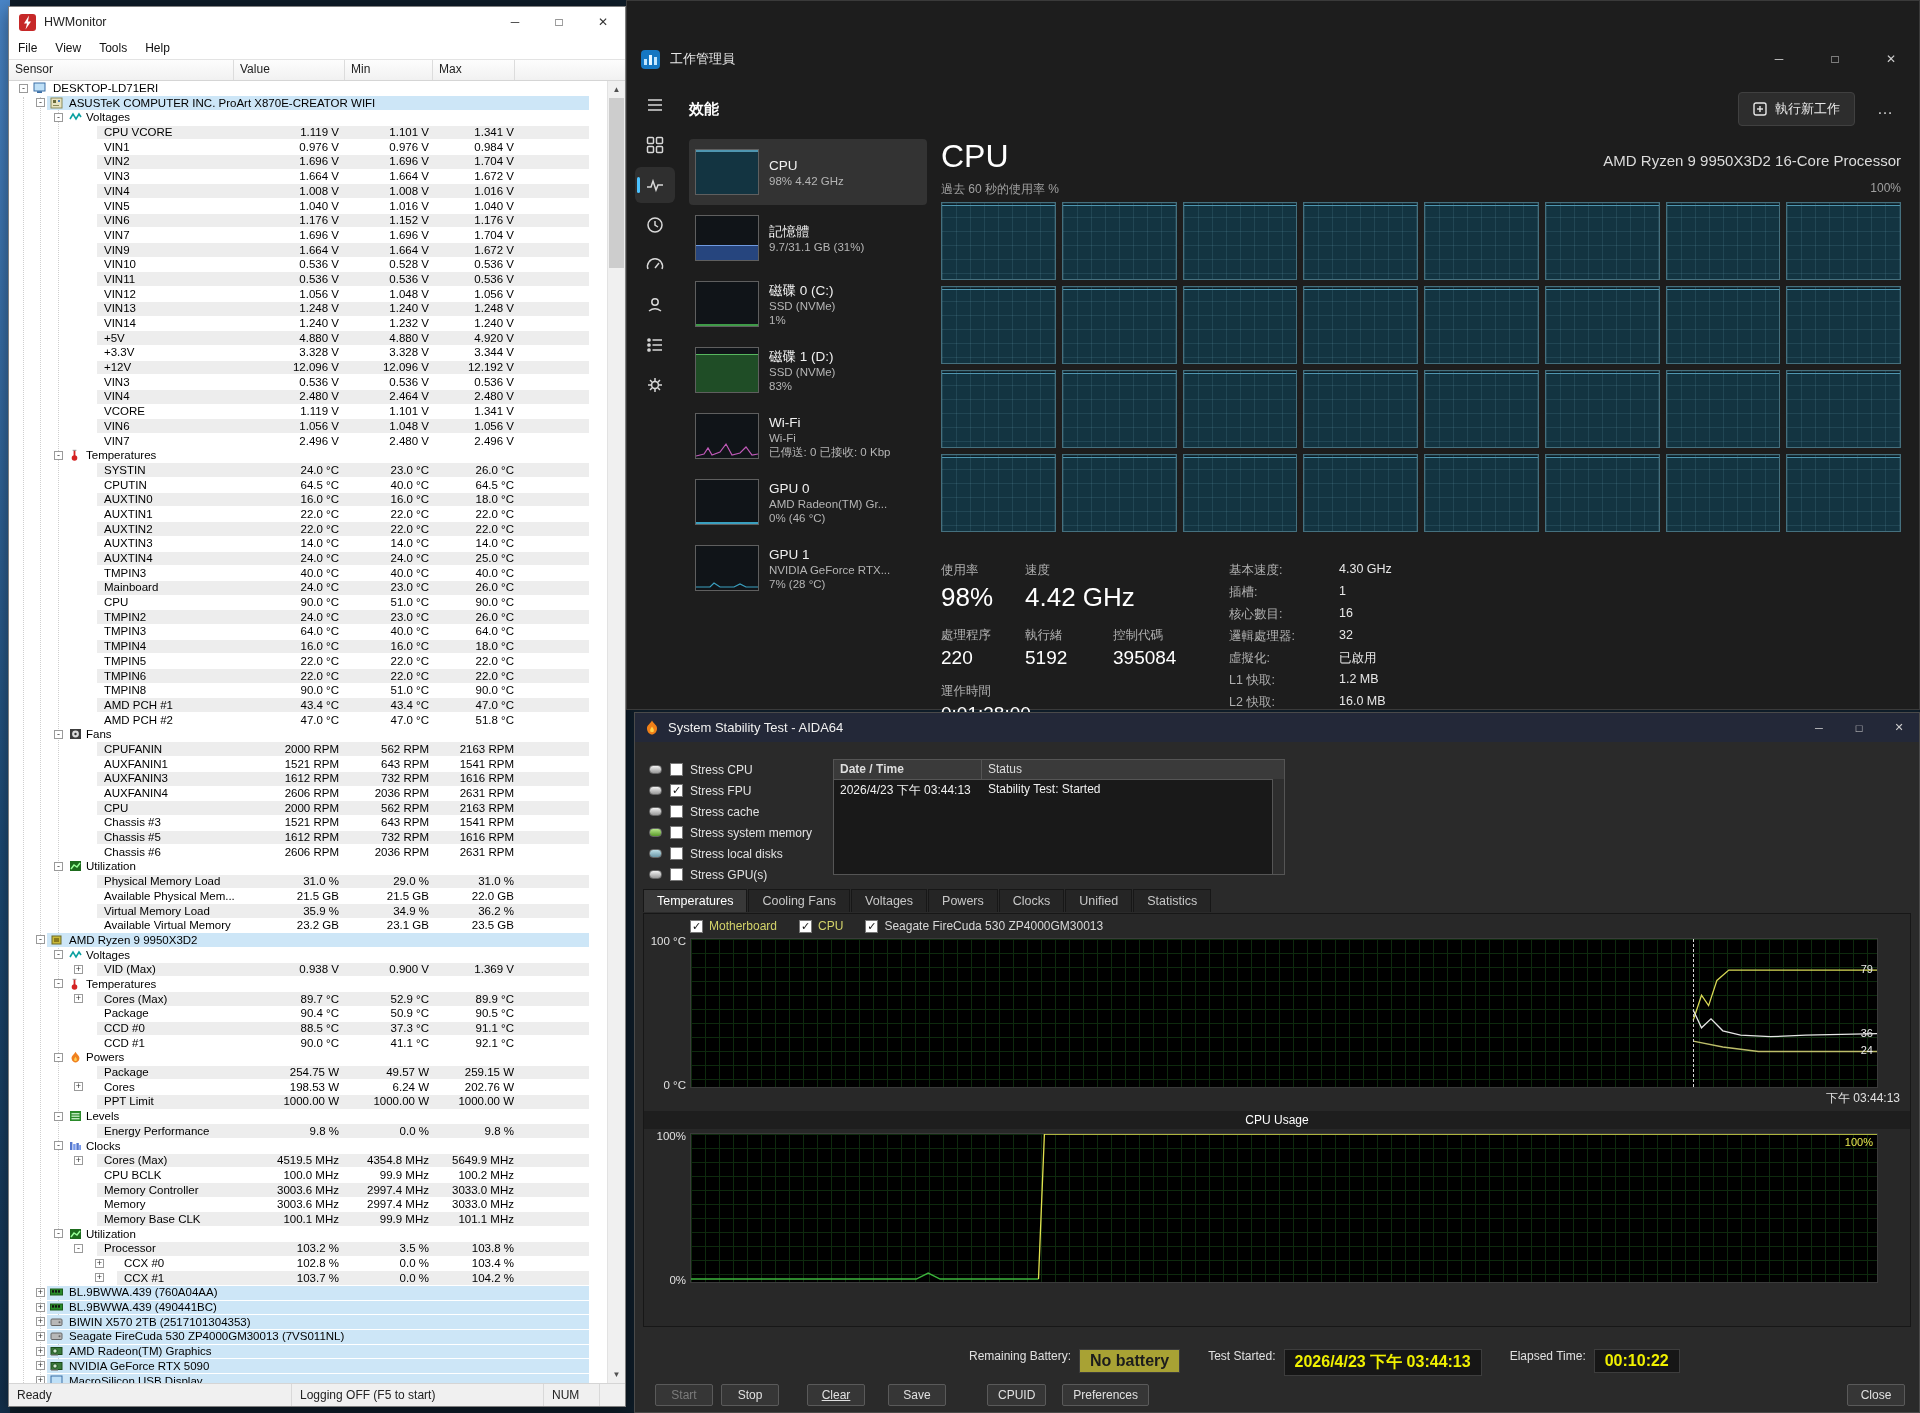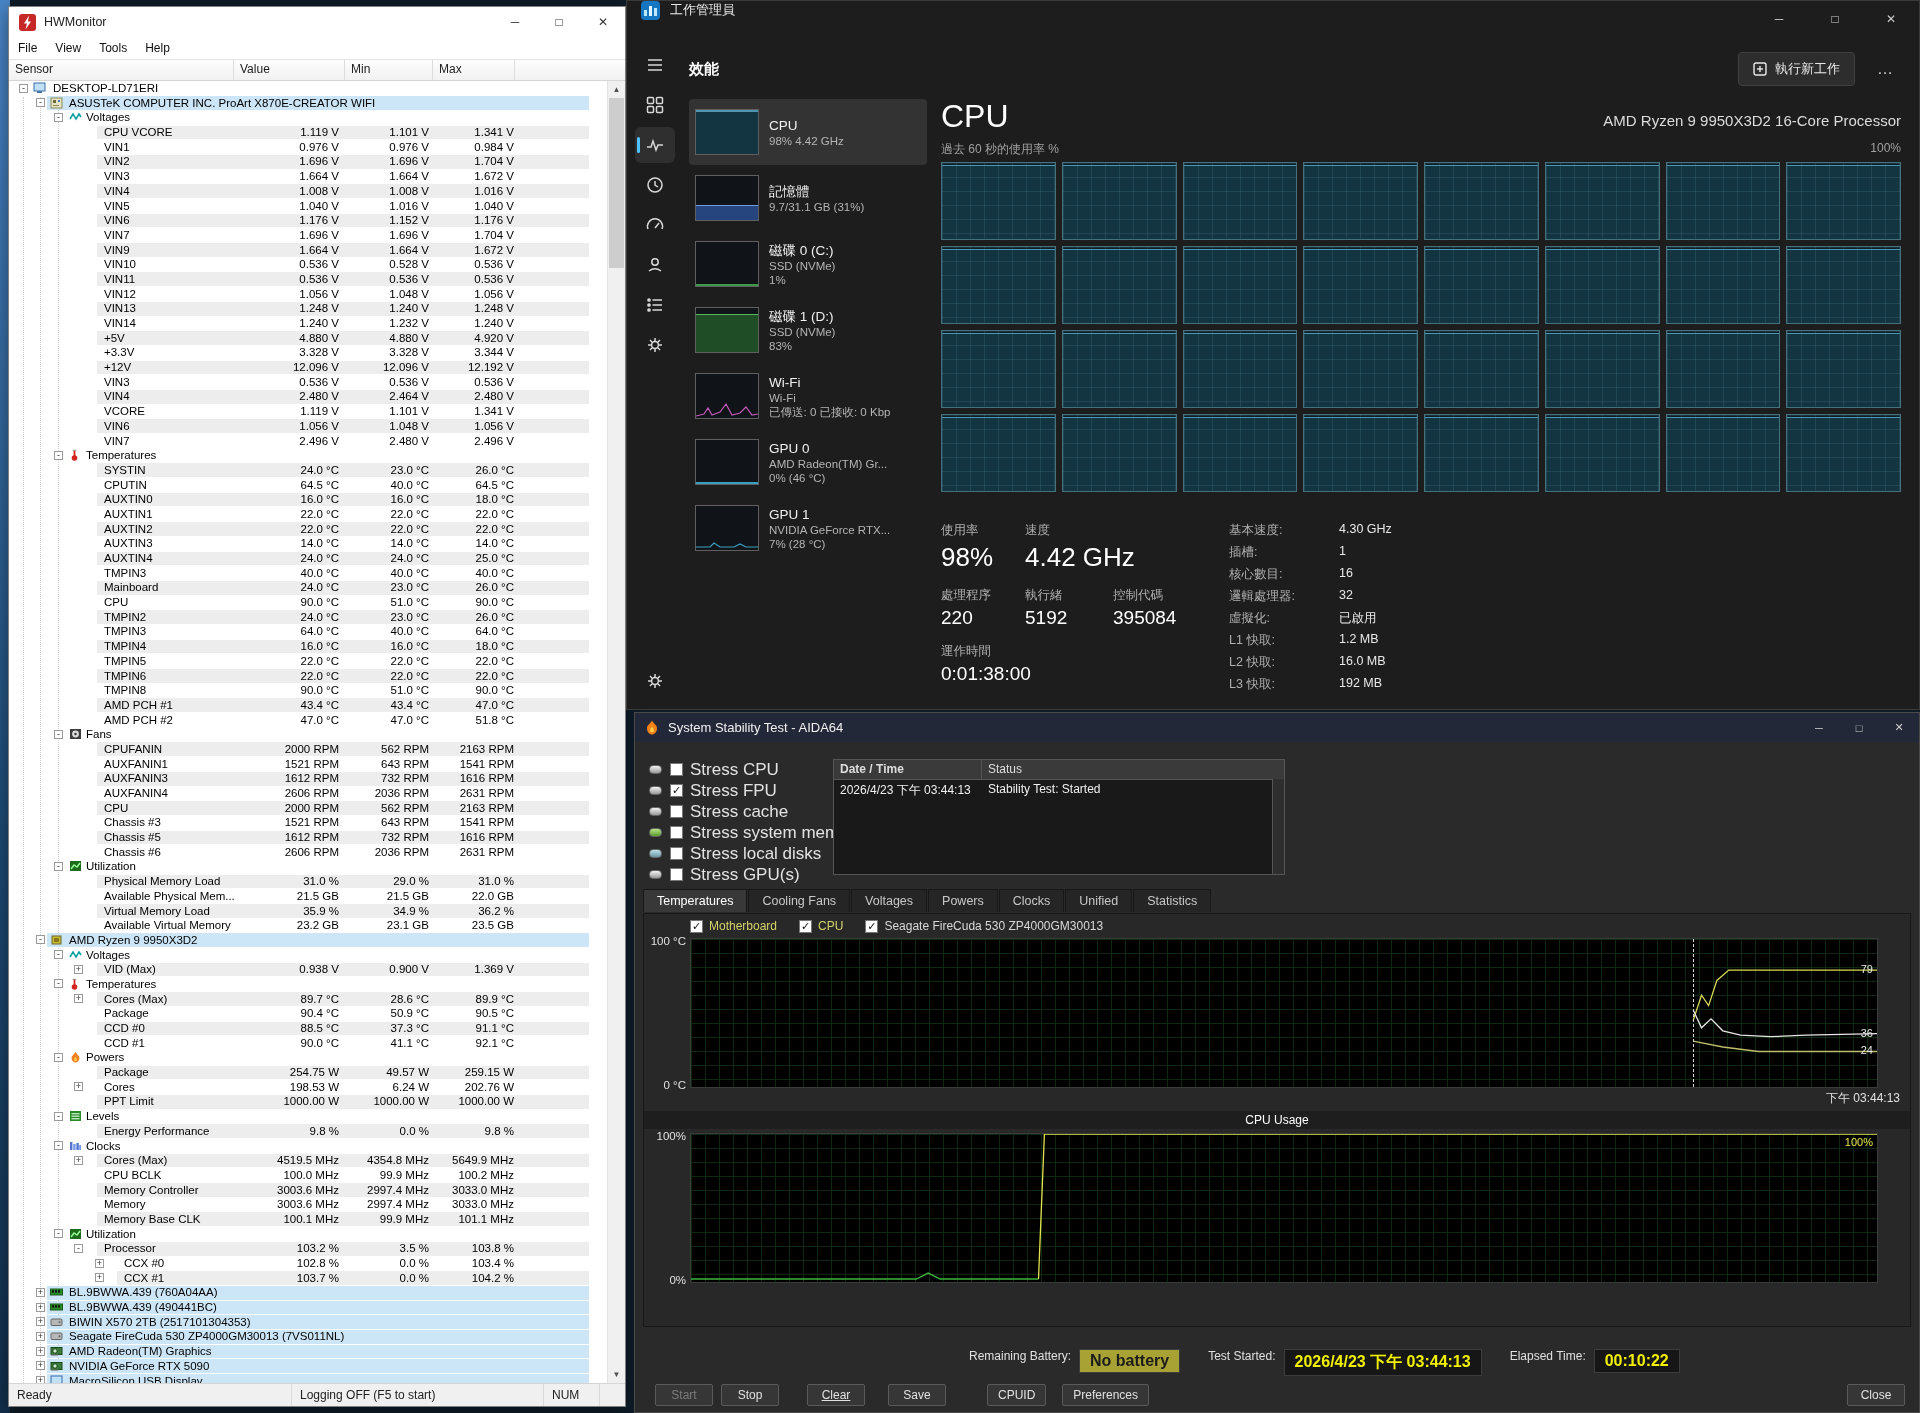--- a/index.html
+++ b/index.html
@@ -41,21 +41,21 @@
   .sarr{height:17px;font-size:8px;color:#505050;text-align:center;line-height:17px;}
   .sthumb{margin:0 1px;height:170px;background:#cdcdcd;}
   .hwm-status{height:22px;flex:none;background:#f0f0f0;border-top:1px solid #d5d5d5;
               display:flex;align-items:center;font-size:12px;color:#222;}
   .hst-ready{flex:1;padding-left:8px;}
   .hst-cell{box-sizing:border-box;border-left:1px solid #d9d9d9;height:100%;
             display:flex;align-items:center;padding-left:8px;}
   
   .tm{position:absolute;left:626px;top:0;width:1294px;height:710px;background:#1d1d1d;
       border:1px solid #3a3a3a;box-sizing:border-box;color:#fff;}
-  .tm-tb{height:36px;display:flex;}
+  .tm-tb{height:36px;display:flex;align-items:center;margin-top:40px;}
   .tm-appico{width:19px;height:19px;margin:0 10px 0 14px;}
   .tm-title{font-size:13px;color:#e8e8e8;flex:1;}
   .tm .wbtn{width:56px;height:36px;color:#cfcfcf;}
   .tm-body{display:flex;height:672px;}
   .tm-rail{width:56px;flex:none;display:flex;flex-direction:column;align-items:center;padding-top:8px;box-sizing:border-box;}
   .railbtn{width:40px;height:36px;margin:2px 0;border-radius:6px;display:flex;align-items:center;
            justify-content:center;position:relative;}
   .railbtn.sel{background:#2f2f2f;}
   .railbtn.sel::before{content:"";position:absolute;left:2px;top:10px;width:3px;height:16px;
                        border-radius:2px;background:#4cc2ff;}
@@ -106,21 +106,21 @@
   .aida-title{font-size:13px;color:#f0f0f0;flex:1;}
   .aida .wbtn{width:40px;height:29px;color:#cfcfcf;font-size:11px;}
   .stress{position:absolute;left:14px;top:46px;}
   .strow2{display:flex;align-items:center;height:21px;}
   .led{width:13px;height:9px;border-radius:4px;margin-right:8px;flex:none;
        background:linear-gradient(#f2f2f2,#9a9a9a);border:1px solid #666;box-sizing:border-box;}
   .led.green{background:linear-gradient(#b8e88a,#5a9a2a);}
   .led.teal{background:linear-gradient(#bfe0e8,#6a98a8);}
   .cb{width:13px;height:13px;background:#fff;border:1px solid #777;box-sizing:border-box;
       margin-right:7px;flex:none;font-size:11px;line-height:11px;text-align:center;color:#111;font-weight:bold;}
-  .stxt{font-size:17px;color:#e2e2e2;}
+  .stxt{font-size:12px;color:#e2e2e2;}
   .logtable{position:absolute;left:198px;top:46px;width:452px;height:116px;
             border:1px solid #555;background:#191919;box-sizing:border-box;}
   .loghead{display:flex;height:19px;background:#3a3a3a;border-bottom:1px solid #555;
            font-size:12px;color:#ddd;}
   .loghead .lh1{width:148px;padding:2px 6px;box-sizing:border-box;border-right:1px solid #555;font-weight:bold;}
   .loghead .lh2{flex:1;padding:2px 6px;}
   .logrow{display:flex;height:19px;font-size:12px;color:#f0f0f0;}
   .logrow .lr1{width:148px;padding:2px 6px;box-sizing:border-box;}
   .logrow .lr2{flex:1;padding:2px 6px;}
   .logsb{position:absolute;right:0;top:19px;bottom:0;width:11px;background:#2e2e2e;border-left:1px solid #555;}
@@ -615,21 +615,21 @@
                 <rect x="4.6" y="1" width="1.8" height="7" fill="#d42222"></rect>
                 <rect x="3.6" y="0.8" width="3.8" height="1" fill="#999"></rect>
               </svg></span>
             <span class="hlab" style="left: 77px;">Temperatures</span>
           </div>
           <div class="hrow">
             <div class="stripe g" style="left: 88px;"></div>
             <span class="hexp" style="left: 65px;">+</span>
             <span class="hlab" style="left: 95px;">Cores (Max)</span>
             <span class="hval c1">89.7 °C</span>
-            <span class="hval c2">28.6 °C</span>
+            <span class="hval c2">52.9 °C</span>
             <span class="hval c3">89.9 °C</span>
           </div>
           <div class="hrow">
             <span class="hlab" style="left: 95px;">Package</span>
             <span class="hval c1">90.4 °C</span>
             <span class="hval c2">50.9 °C</span>
             <span class="hval c3">90.5 °C</span>
           </div>
           <div class="hrow">
             <div class="stripe g" style="left: 88px;"></div>

